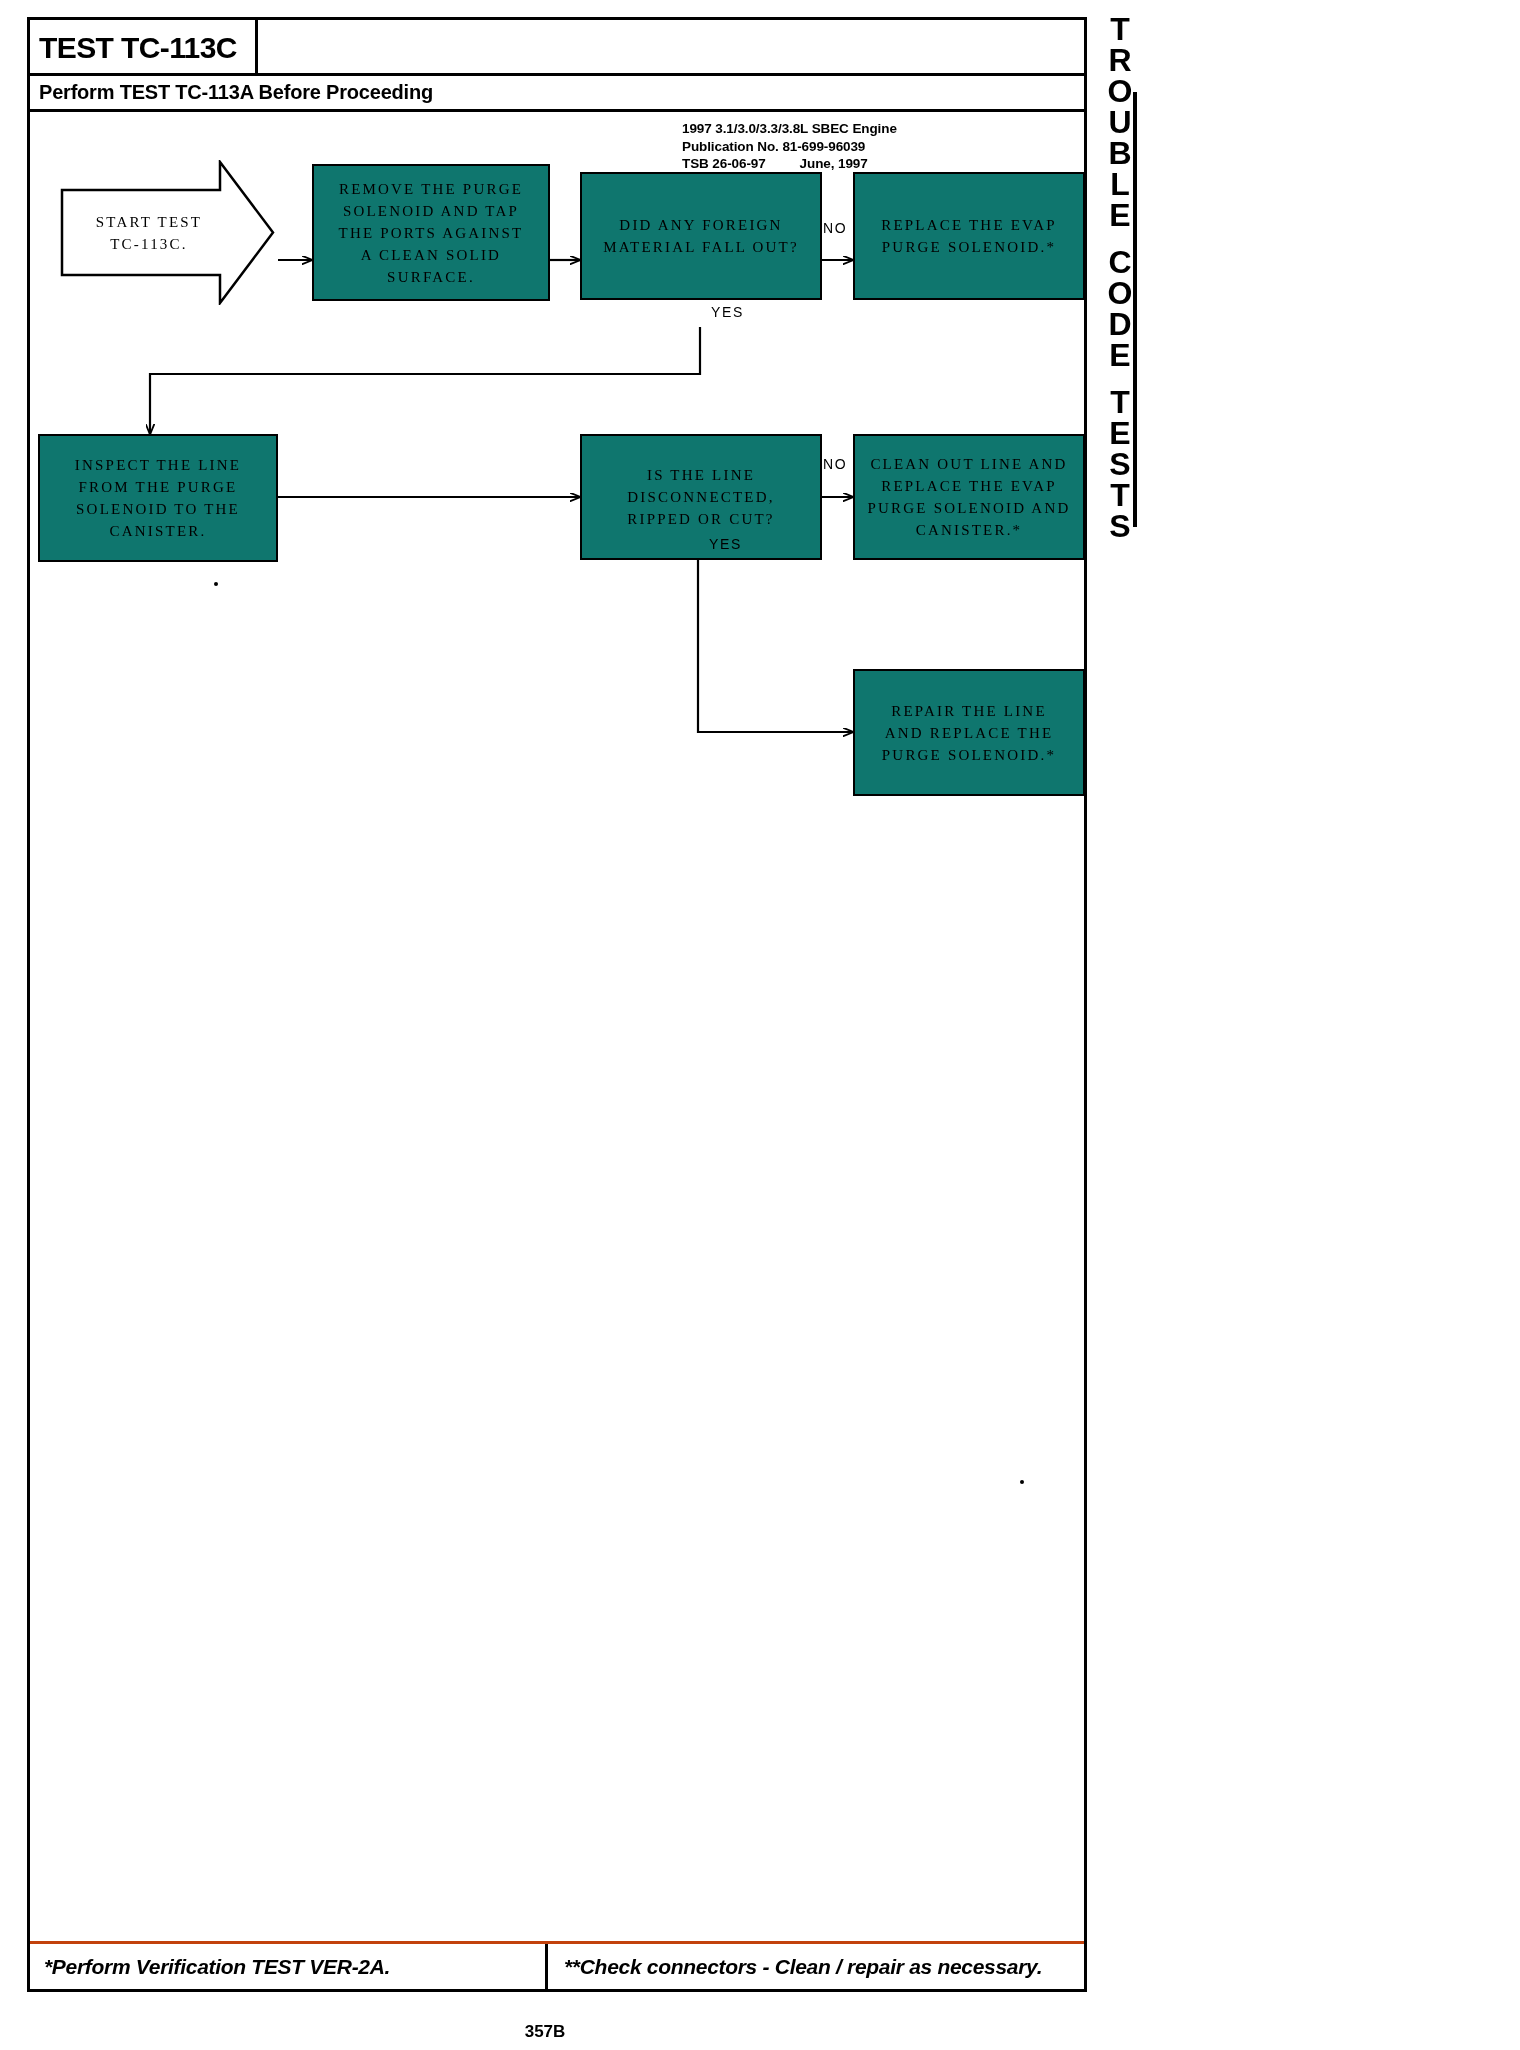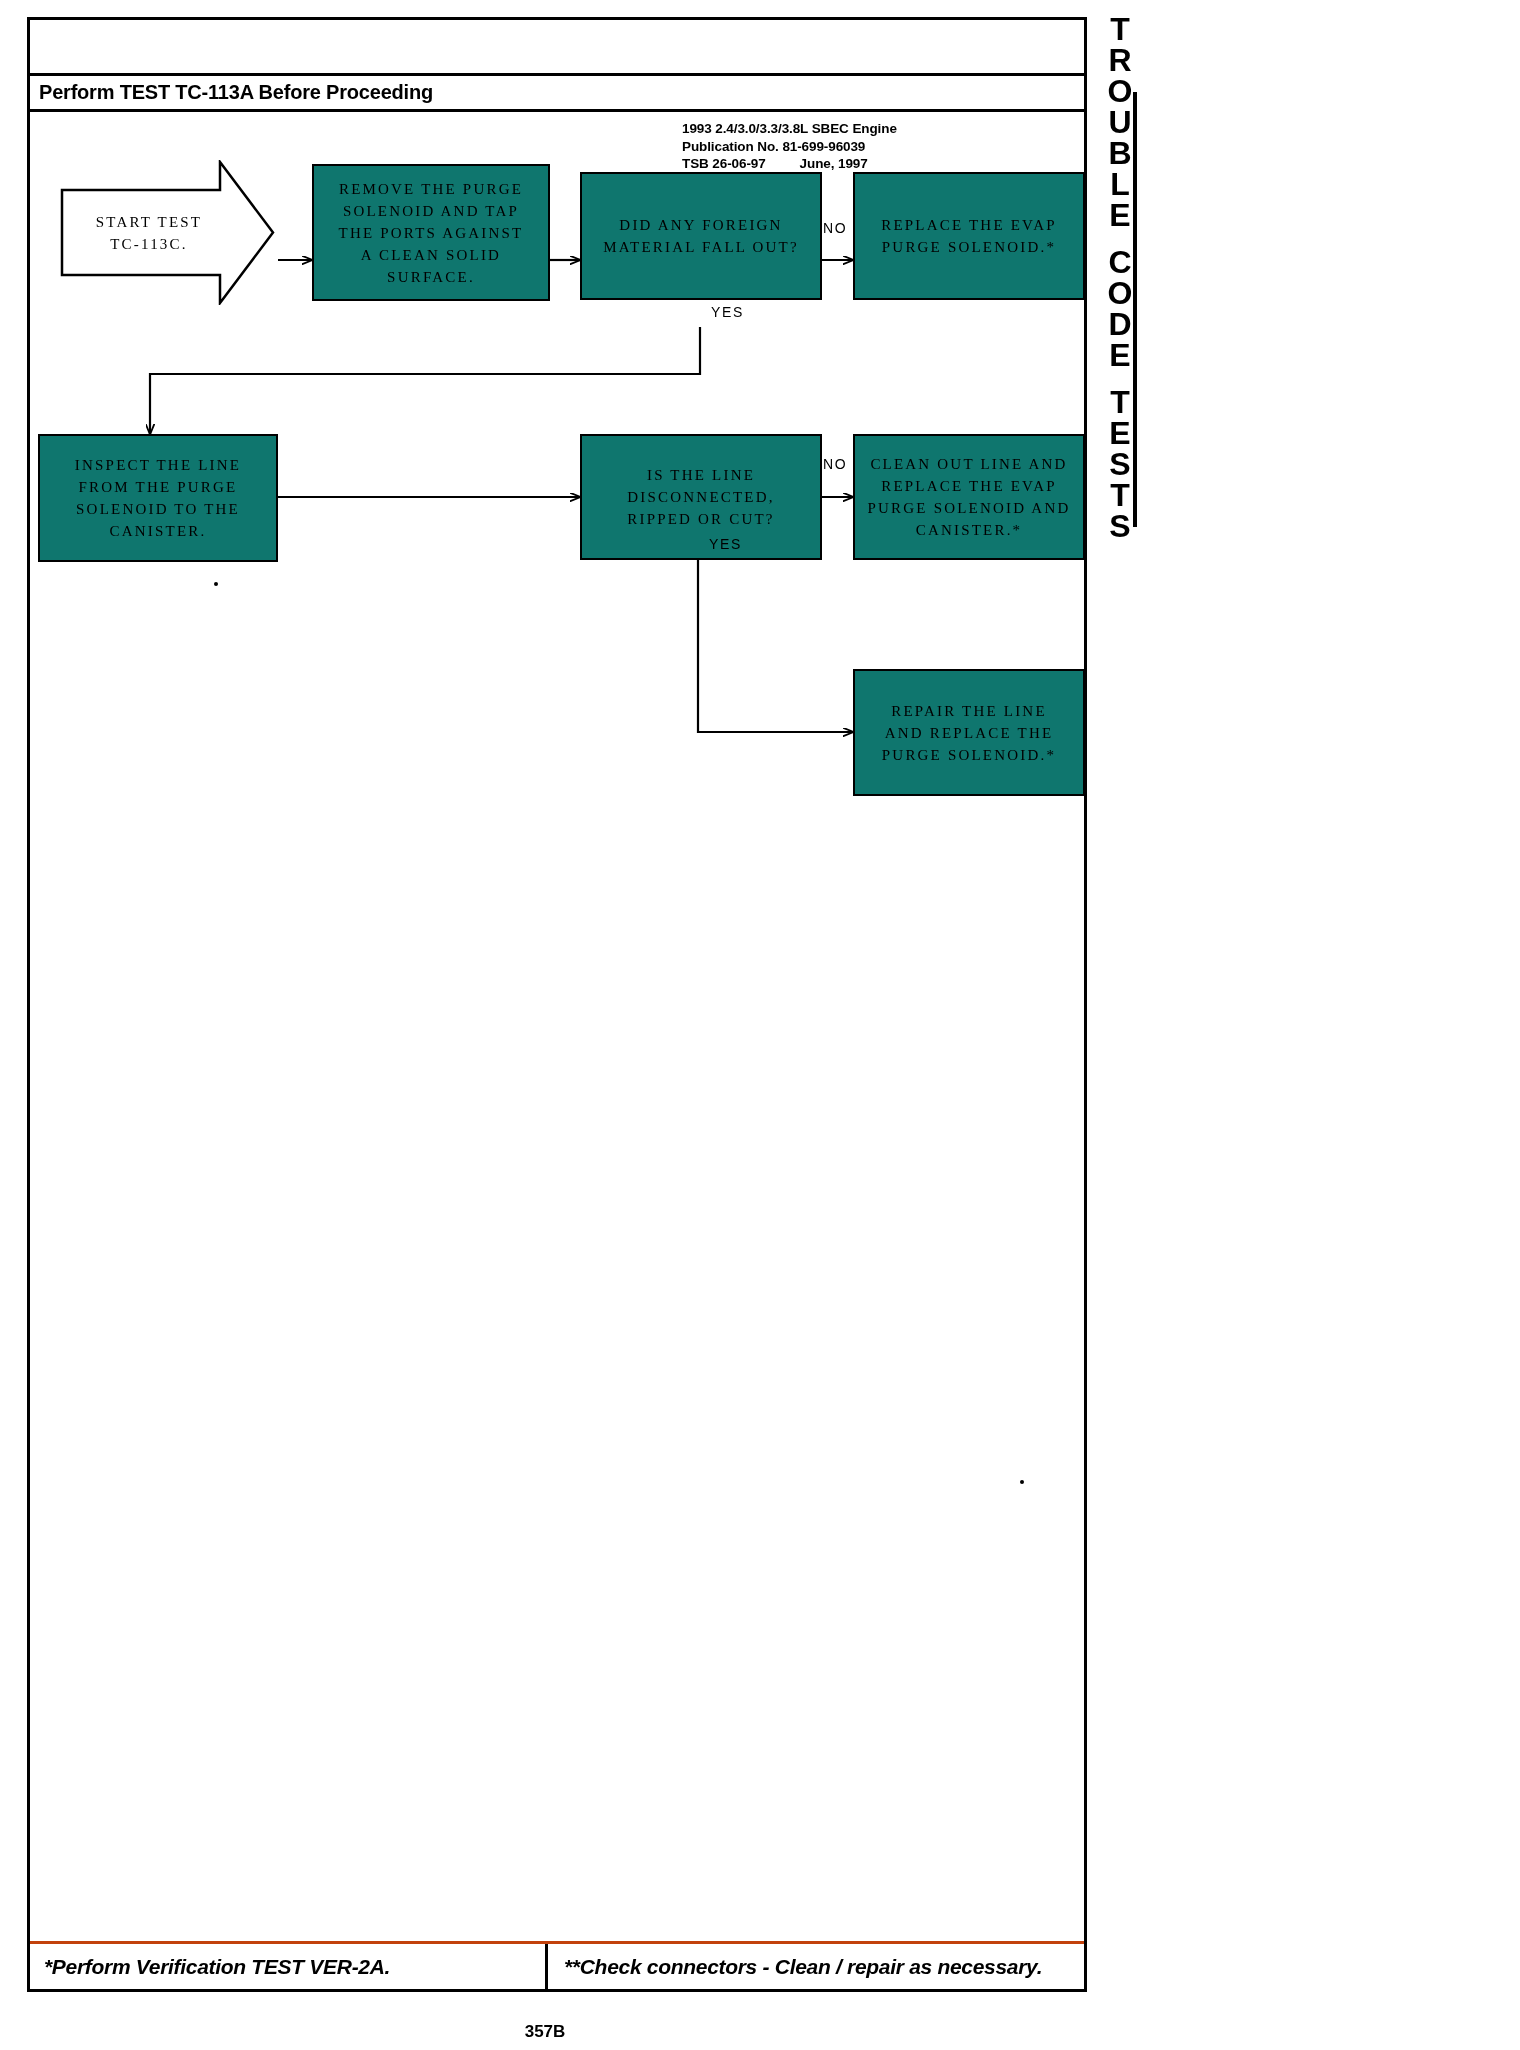--- a/index.html
+++ b/index.html
@@ -119,28 +119,31 @@
     font-size:17px;font-weight:bold;overflow:hidden;height:20px;
   }
   .dot-mark{position:absolute;width:4px;height:4px;background:#000;border-radius:50%;}
 </style>
 </head>
 <body>
 
 <div id="page">
 
   <div id="header-band">
+    <div id="test-id-box">
+      <span class="t">TEST TC-113C</span>
+    </div>
   </div>
 
   <div id="subheader">
     <span class="t">Perform TEST TC-113A Before Proceeding</span>
   </div>
 
   <div id="pubinfo">
-    <div class="row">1993 2.4/3.0/3.3/3.8L SBEC Engine</div>
+    <div class="row">1997 3.1/3.0/3.3/3.8L SBEC Engine</div>
     <div class="row">Publication No. 81-699-96039</div>
     <div class="row">
       <span>TSB 26-06-97</span><span class="tsb-date">June, 1997</span>
     </div>
   </div>
 
   <div id="chart">
 
     <svg id="wires" viewBox="0 0 1054 1795" preserveAspectRatio="none">
       <defs>

